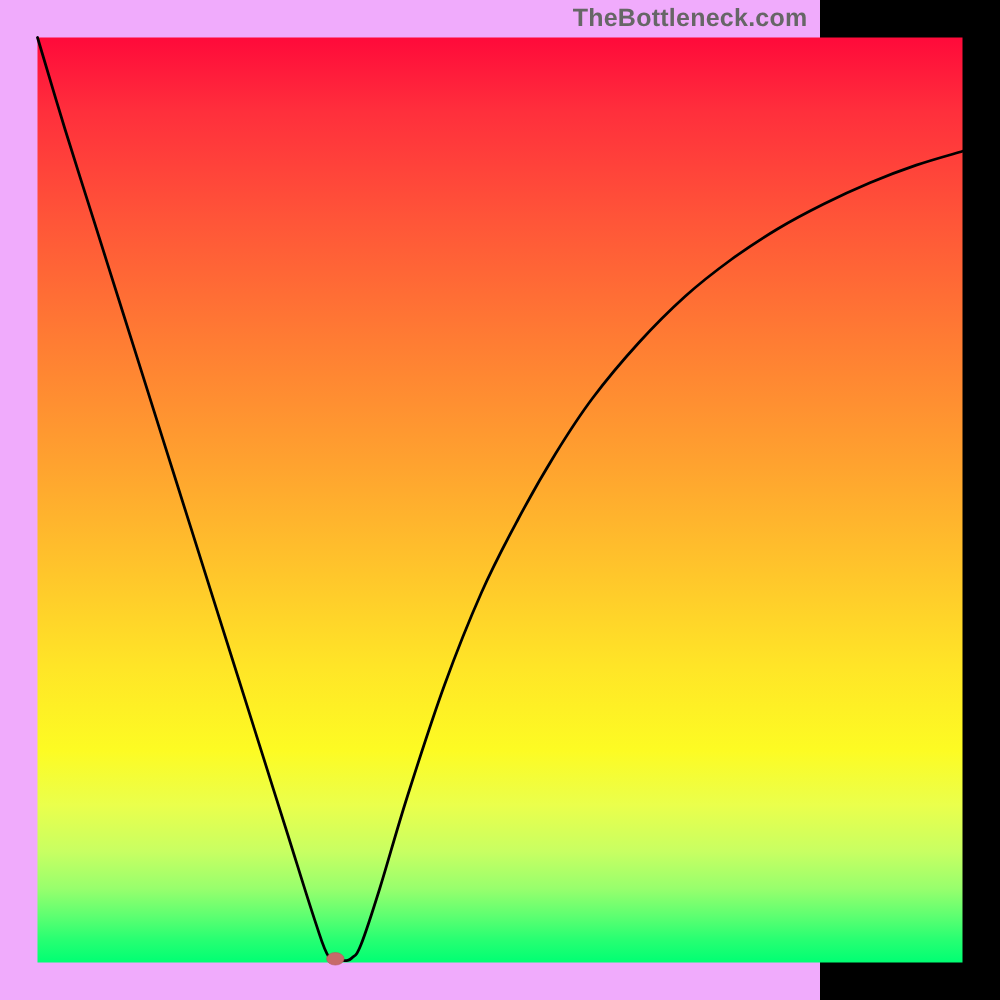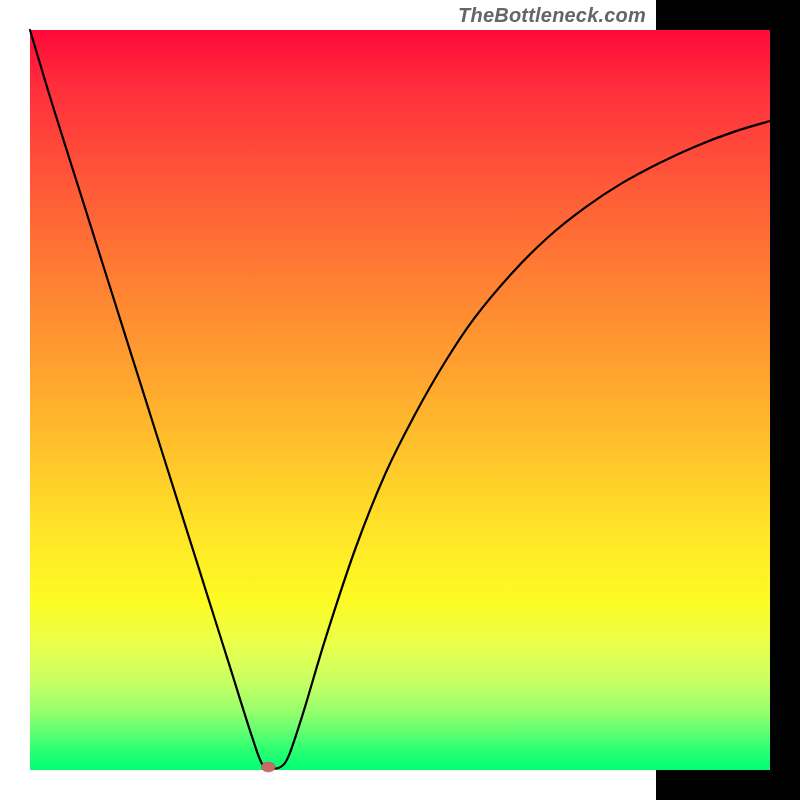--- a/index.html
+++ b/index.html
@@ -8,22 +8,21 @@
     width: 800px;
     height: 800px;
     overflow: hidden;
     background: #000;
     font-family: Arial, Helvetica, sans-serif;
   }
   .frame {
     position: relative;
     width: 656px;
     height: 800px;
-    background: #ffffff;
-    font-style: italic;
+    background: #f0abfc;
   }
   .plot-area {
     position: absolute;
     left: 30px;
     top: 30px;
     width: 740px;
     height: 740px;
     
     background: linear-gradient(
       to bottom,

